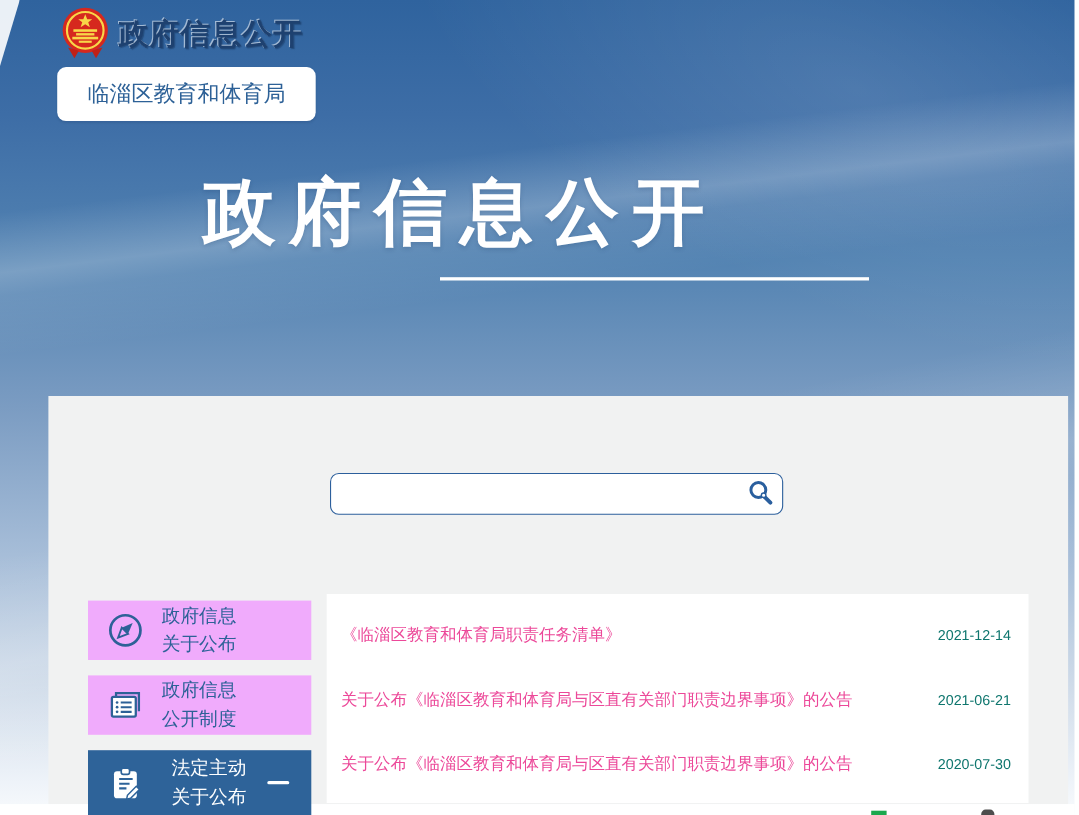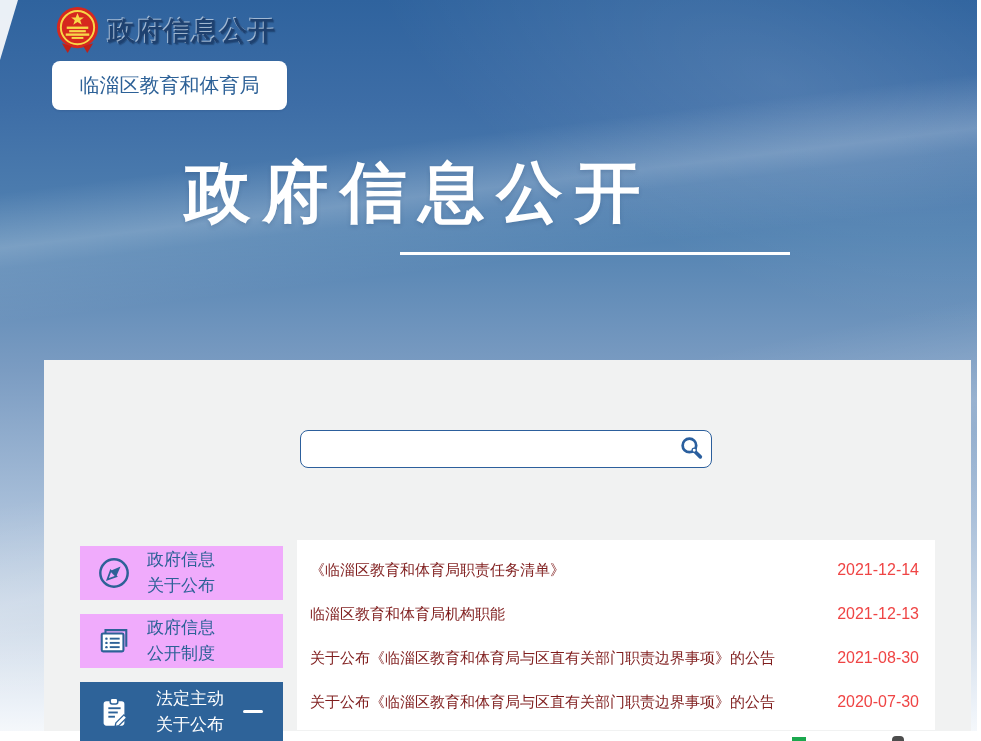--- a/index.html
+++ b/index.html
@@ -120,22 +120,22 @@
   
   .list-panel {
     position:absolute; left:297px; top:540px; width:638px; height:190px; z-index:2;
     background:#ffffff; display:flex; flex-direction:column;
     justify-content:space-between; padding:8px 0 6px 0;
   }
   .list-row {
     flex:1; display:flex; align-items:center; justify-content:space-between;
     padding:0 16px 0 13px; cursor:pointer;
   }
-  .list-title { font-size:15px; color:#7f1d1d; white-space:nowrap; overflow:hidden; }
-  .list-date  { font-size:16px; color:#ef4444; flex:0 0 auto; margin-left:12px; }
+  .list-title { font-size:15px; color:#ec4899; white-space:nowrap; overflow:hidden; }
+  .list-date  { font-size:13px; color:#0f766e; flex:0 0 auto; margin-left:12px; }
 </style>
 </head>
 <body>
 
 <div class="banner-bg">
   <div class="streak streak-1"></div>
   <div class="streak streak-2"></div>
   <div class="streak streak-3"></div>
   <div class="corner-flash"></div>
 </div>
@@ -224,26 +224,22 @@
   </span>
   <span class="collapse-minus"></span>
 </div>
 
 <div class="list-panel">
   <div class="list-row">
     <span class="list-title">《临淄区教育和体育局职责任务清单》</span>
     <span class="list-date">2021-12-14</span>
   </div>
   <div class="list-row">
-    <span class="list-title">临淄区教育和体育局机构职能</span>
-    <span class="list-date">2021-12-13</span>
-  </div>
-  <div class="list-row">
     <span class="list-title">关于公布《临淄区教育和体育局与区直有关部门职责边界事项》的公告</span>
-    <span class="list-date">2021-08-30</span>
+    <span class="list-date">2021-06-21</span>
   </div>
   <div class="list-row">
     <span class="list-title">关于公布《临淄区教育和体育局与区直有关部门职责边界事项》的公告</span>
     <span class="list-date">2020-07-30</span>
   </div>
 </div>
 
 <div class="bottom-strip"></div>
 <div class="frag-green"></div>
 <div class="frag-dark"></div>

